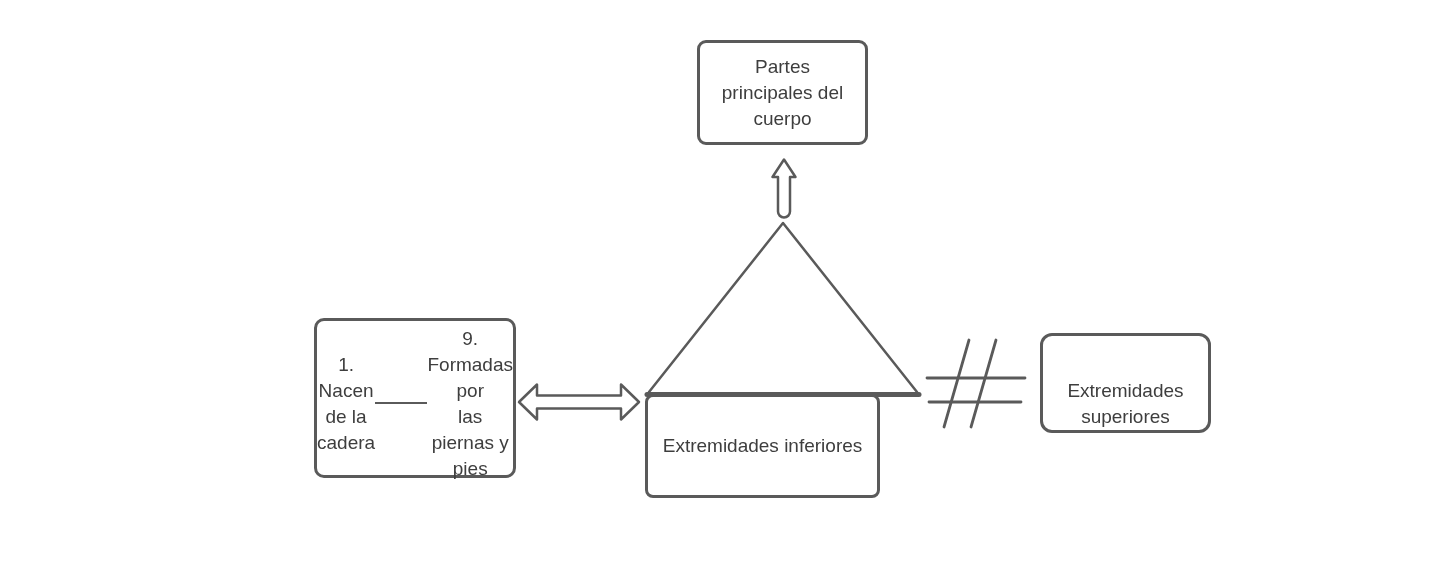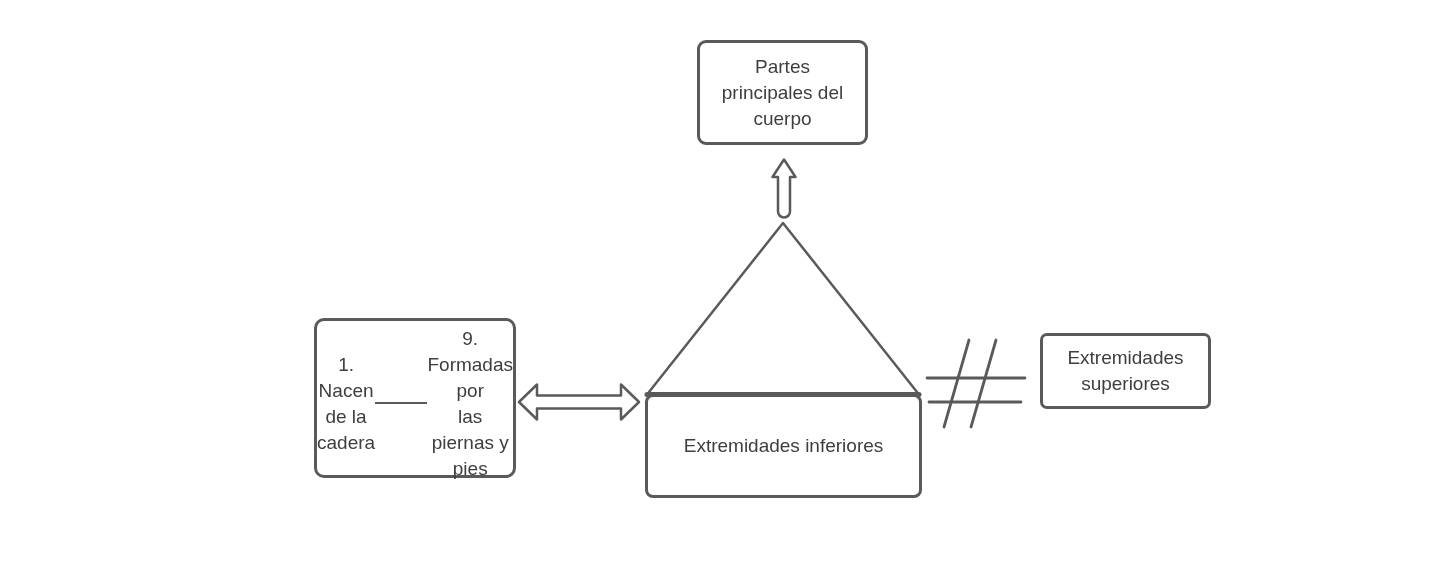--- a/index.html
+++ b/index.html
@@ -26,22 +26,22 @@
     align-items: center;
     justify-content: center;
     text-align: center;
     font-size: 19px;
     line-height: 26px;
   }
   .label {
     white-space: pre-line;
   }
   .box-main      { left: 697px; top: 40px;  width: 171px; height: 105px; }
-  .box-inferior  { left: 645px; top: 394px; width: 277px; height: 104px; border-radius: 8px; }
-  .box-superior  { left: 1040px; top: 333px; width: 171px; height: 76px; border-radius: 7px; }
+  .box-inferior  { left: 645px; top: 394px; width: 235px; height: 104px; border-radius: 8px; }
+  .box-superior  { left: 1040px; top: 333px; width: 171px; height: 100px; border-radius: 12px; align-items: flex-end; }
   .box-note      {
     left: 314px; top: 318px; width: 202px; height: 160px;
     border-radius: 10px;
     flex-direction: row;
     justify-content: flex-start;
     padding-top: 12px;
   }
   .note-divider {
     width: 171px;
     height: 0;

